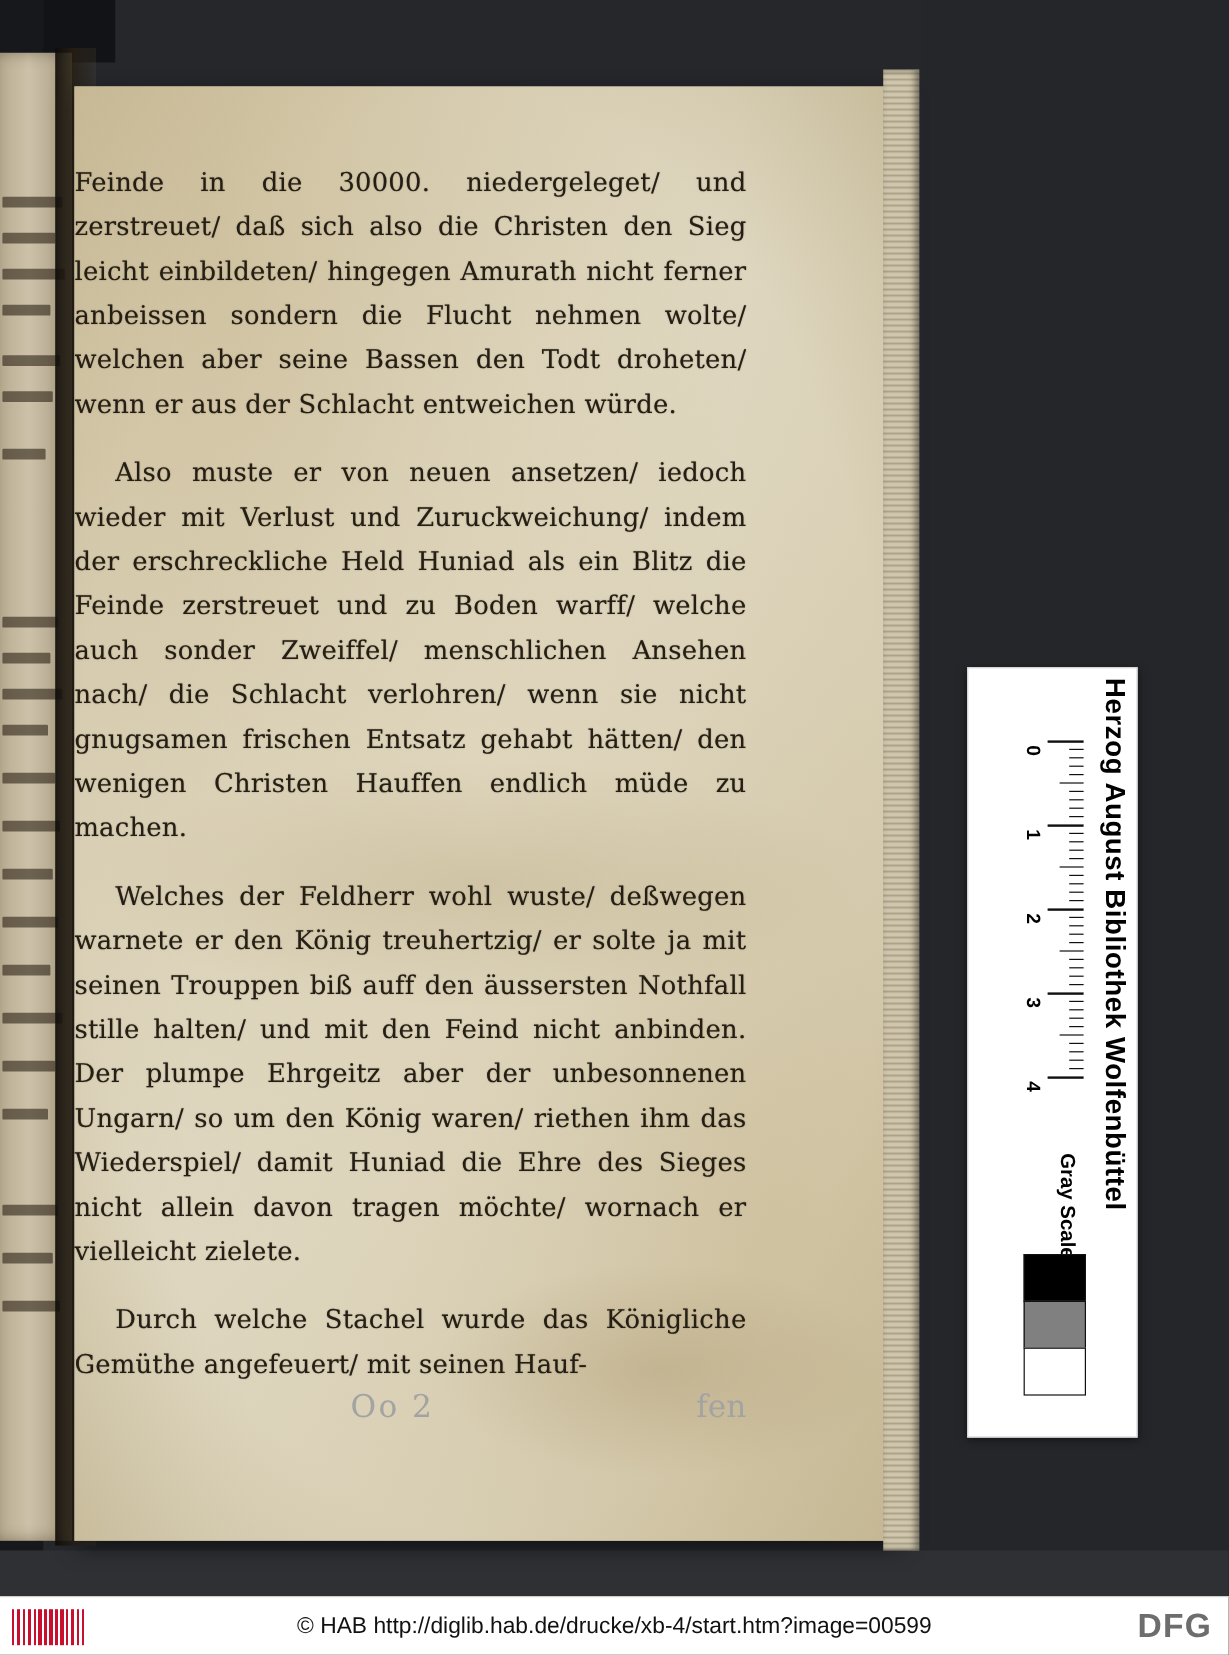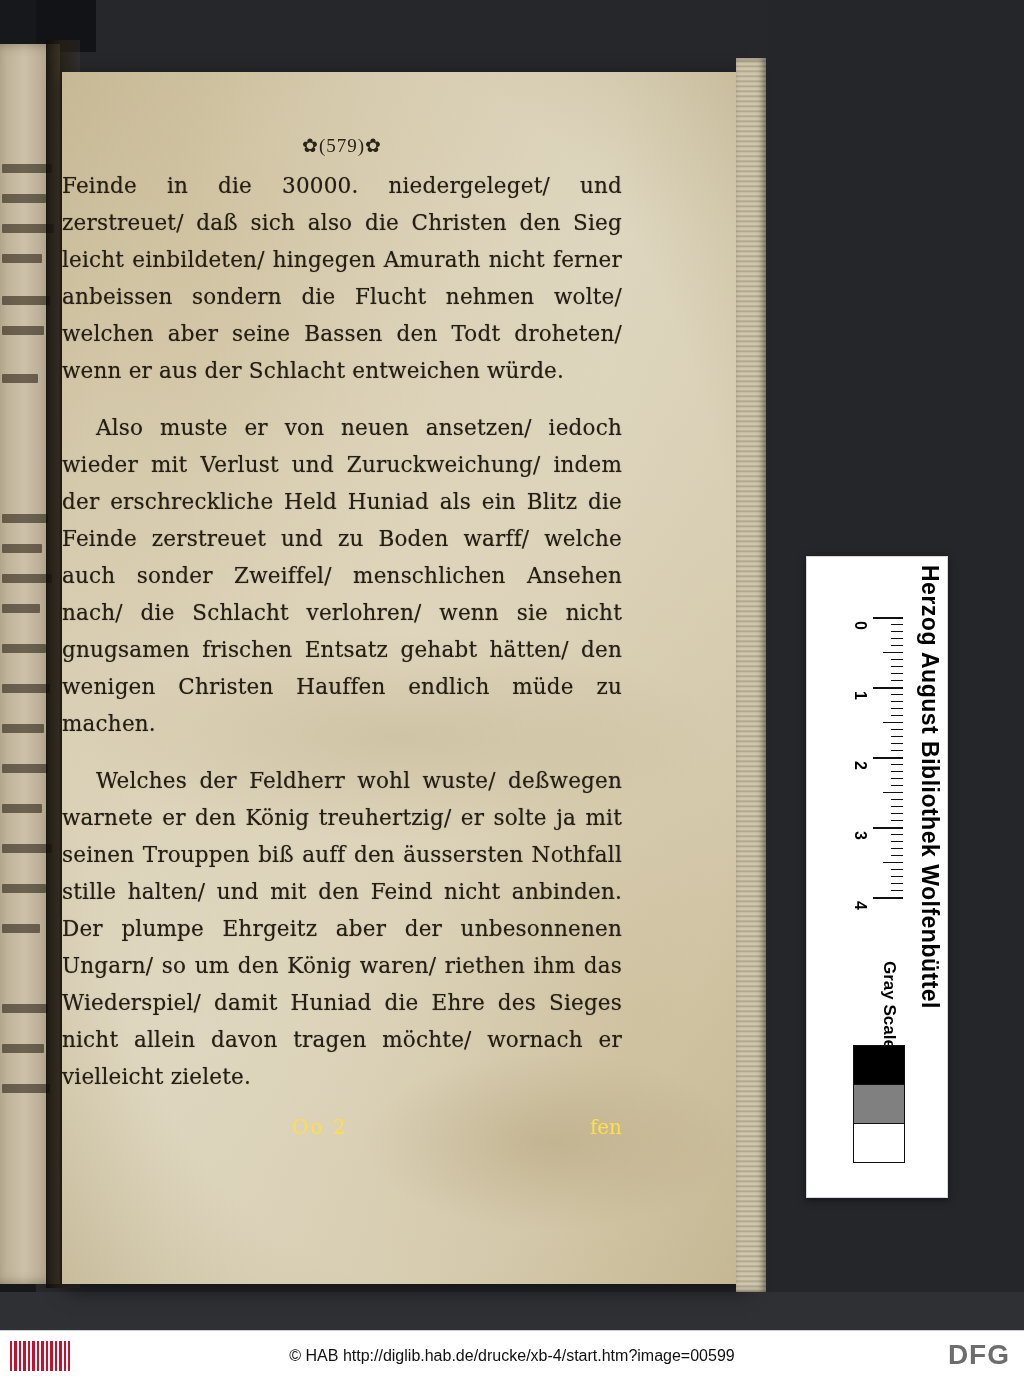--- a/index.html
+++ b/index.html
@@ -116,22 +116,22 @@
     margin: 0 0 20px 0;
     -webkit-font-smoothing: none;
     text-shadow: 0 0 1px rgba(40,30,15,.55);
   }
   .para.indent { text-indent: 34px; }
 
   .catchline {
     position: relative;
     height: 34px;
     font-family: "DejaVu Serif", serif;
-    font-size: 20px;
-    color: #fde047;
+    font-size: 26px;
+    color: #a3a3a3;
     margin-top: 2px;
   }
   .catch-sig {
     position: absolute; left: 230px; top: 0;
     letter-spacing: 2px;
   }
   .catch-word {
     position: absolute; right: 0; top: 0;
   }
 
@@ -205,21 +205,21 @@
     background: #ffffff;
     border-top: 1px solid #cfcfcf;
   }
   #footer-text {
     position: absolute;
     left: 0; top: 0;
     width: 1024px; height: 49px;
     line-height: 49px;
     text-align: center;
     font-family: "Liberation Sans", sans-serif;
-    font-size: 16px;
+    font-size: 19px;
     color: #111;
   }
   #barcode {
     position: absolute;
     left: 10px; top: 10px;
     width: 60px; height: 30px;
     background: repeating-linear-gradient(90deg,#c8102e 0 2px,#ffffff 2px 4px,#c8102e 4px 7px,#ffffff 7px 9px);
   }
   #dfg-logo {
     position: absolute;
@@ -269,27 +269,25 @@
   <div id="gutter"></div>
 
   <div id="page">
     <div id="page-stain-a"></div>
     <div id="page-stain-b"></div>
   </div>
   <div id="fore-edge"></div>
 
   <div id="textblock">
 
-    <div class="header-line">
-      <span>✿(579)✿</span>
-    </div>
 
     <p class="para">Feinde in die 30000. niedergeleget/ und zerstreuet/ daß sich also die Christen den Sieg leicht einbildeten/ hingegen Amurath nicht ferner anbeissen sondern die Flucht nehmen wolte/ welchen aber seine Bassen den Todt droheten/ wenn er aus der Schlacht entweichen würde.</p>
     <p class="para indent">Also muste er von neuen ansetzen/ iedoch wieder mit Verlust und Zuruckweichung/ indem der erschreckliche Held Huniad als ein Blitz die Feinde zerstreuet und zu Boden warff/ welche auch sonder Zweiffel/ menschlichen Ansehen nach/ die Schlacht verlohren/ wenn sie nicht gnugsamen frischen Entsatz gehabt hätten/ den wenigen Christen Hauffen endlich müde zu machen.</p>
     <p class="para indent">Welches der Feldherr wohl wuste/ deßwegen warnete er den König treuhertzig/ er solte ja mit seinen Trouppen biß auff den äussersten Nothfall stille halten/ und mit den Feind nicht anbinden. Der plumpe Ehrgeitz aber der unbesonnenen Ungarn/ so um den König waren/ riethen ihm das Wiederspiel/ damit Huniad die Ehre des Sieges nicht allein davon tragen möchte/ wornach er vielleicht zielete.</p>
+    <p class="para indent" style="margin-bottom:2px;">Durch welche Stachel wurde das Königliche Gemüthe angefeuert/ mit seinen Hauf-</p>
 
     <div class="catchline">
       <span class="catch-sig">Oo 2</span>
       <span class="catch-word">fen</span>
     </div>
   </div>
 
   <div id="refcard">
 
     <div id="ref-label">Herzog August Bibliothek Wolfenbüttel</div>

